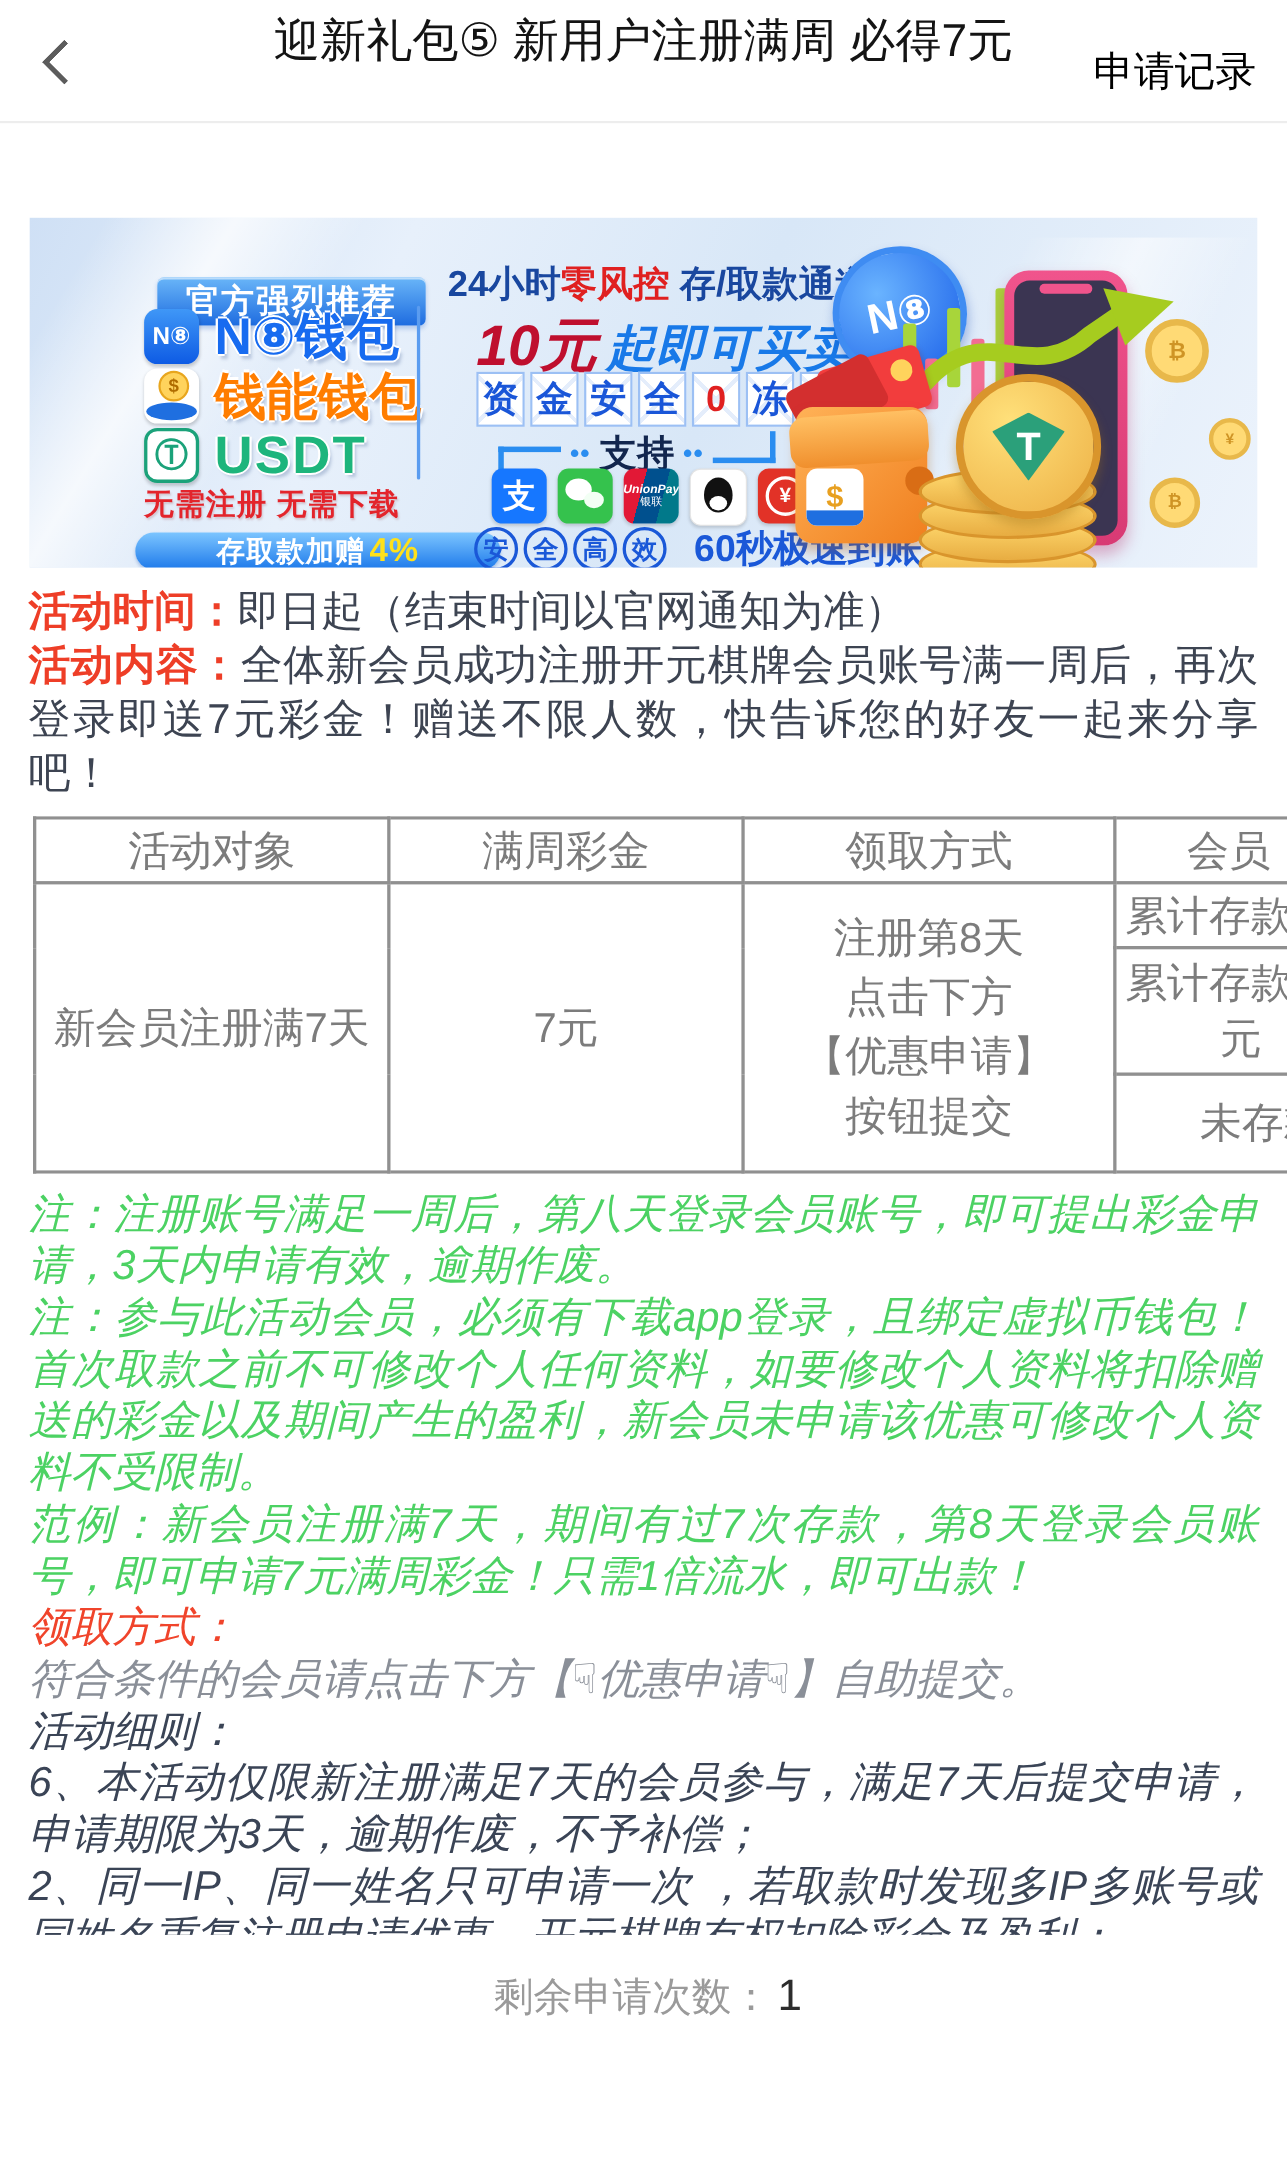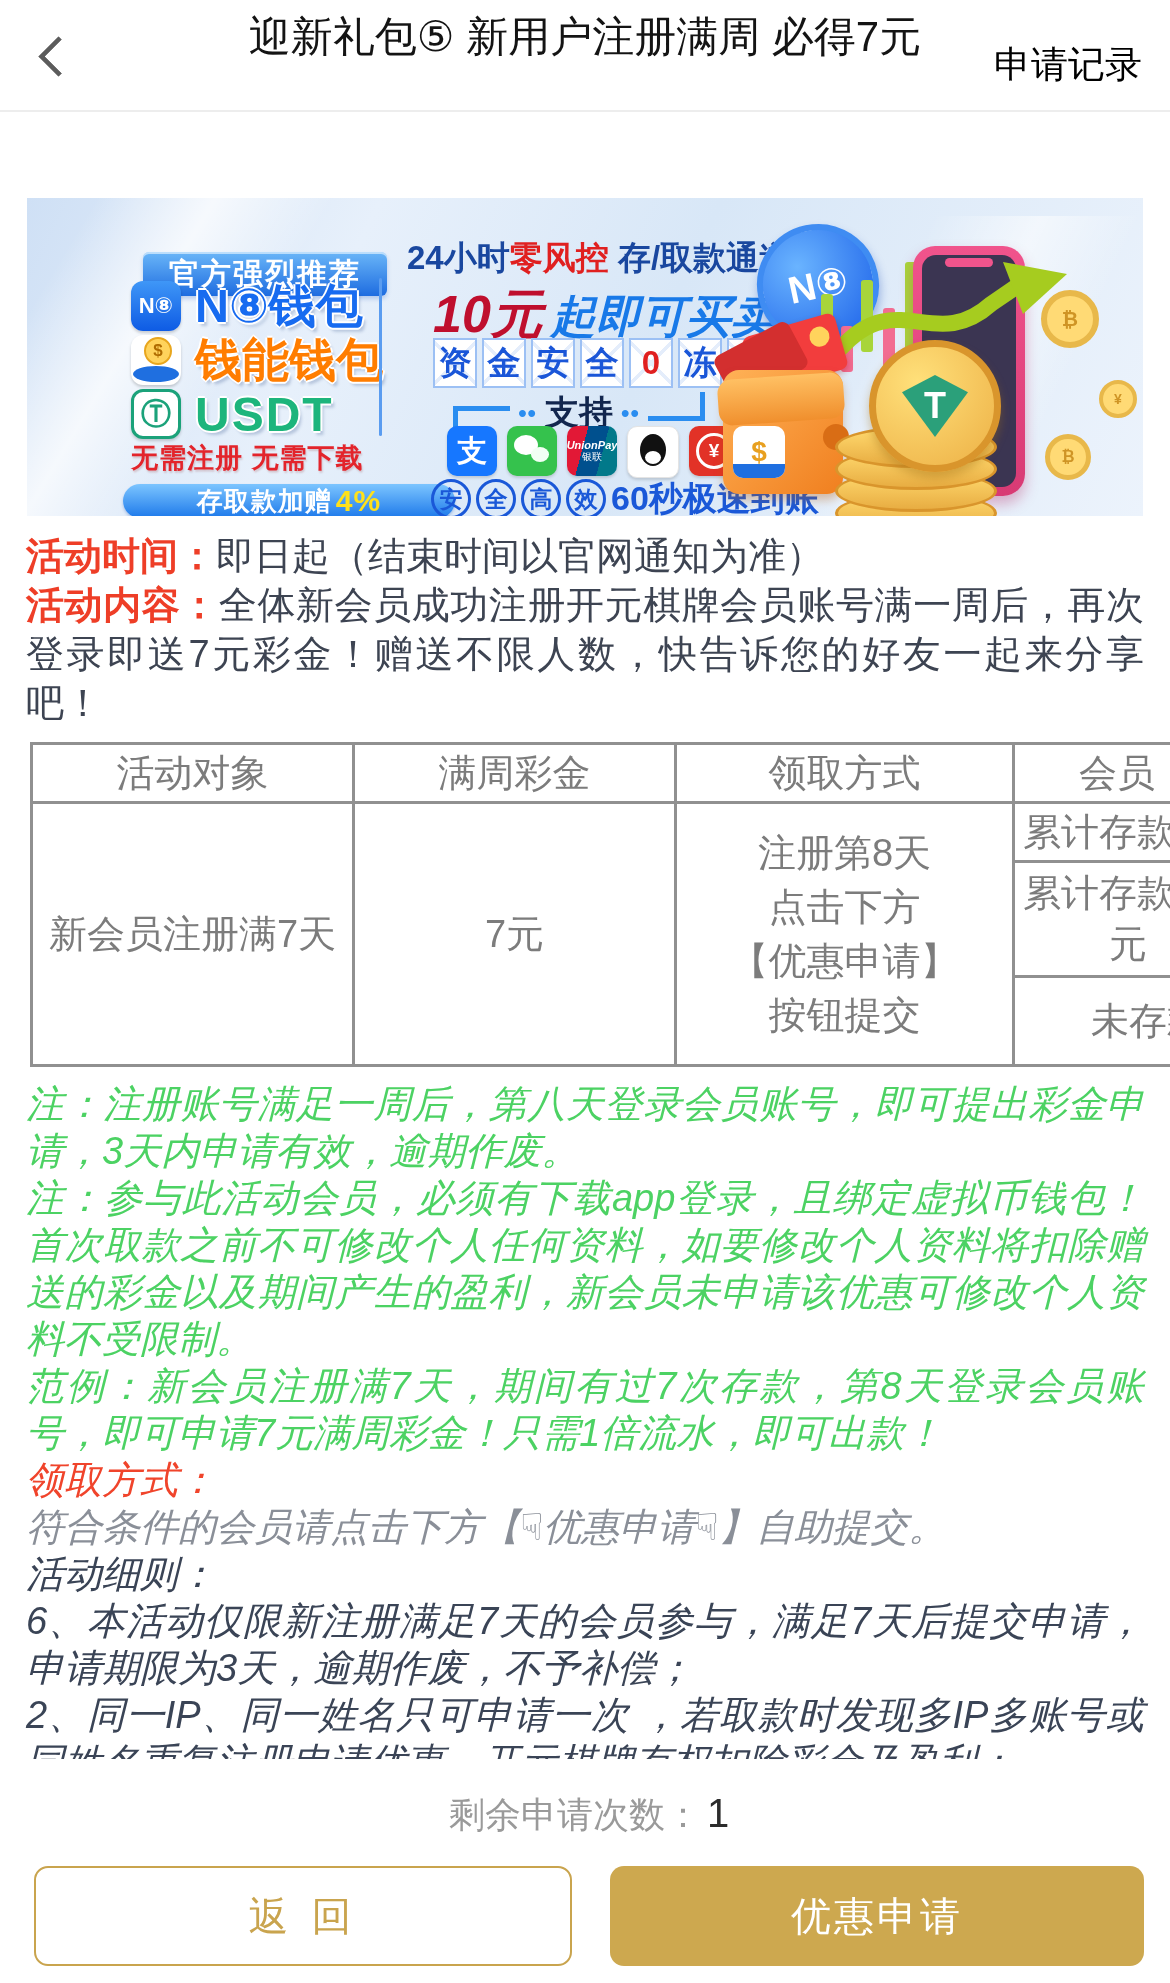--- a/index.html
+++ b/index.html
@@ -95,21 +95,21 @@
   .pay-up2{font-size:10px;}
   .pay-qq{background:#fff;border:1px solid #e4e4e4;}
   .pay-qq::before{content:"";position:absolute;left:12px;top:7px;width:26px;height:32px;border-radius:50%;background:#111;}
   .pay-qq::after{content:"";position:absolute;left:17px;top:24px;width:16px;height:13px;border-radius:50%;background:#fff;}
   .pay-bank{background:#e23227;}
   .pay-bank span{width:30px;height:30px;border:3px solid #fff;border-radius:50%;color:#fff;font-size:19px;font-weight:900;
     display:flex;align-items:center;justify-content:center;}
   .speedline{position:absolute;left:404px;top:278px;display:flex;align-items:center;gap:5px;white-space:nowrap;}
   .circ{width:34px;height:34px;border:3px solid #1a58d8;border-radius:50%;color:#1a58d8;
     font-size:23px;font-weight:900;display:flex;align-items:center;justify-content:center;flex:none;}
-  .speed-rest{font-size:34px;font-weight:900;color:#1a58d8;margin-left:0;}
+  .speed-rest{font-size:34px;font-weight:900;color:#1a58d8;margin-left:20px;}
 
   
   .gfx{position:absolute;left:690px;top:0;width:426px;height:318px;}
   .g-nbcoin{position:absolute;left:40px;top:26px;width:110px;height:110px;border-radius:50%;
     background:radial-gradient(circle at 35% 30%,#6ab4ff,#1a5fe8);border:6px solid #3f8cf2;
     color:#fff;font-size:38px;font-weight:900;display:flex;align-items:center;justify-content:center;
     transform:rotate(-12deg);box-shadow:0 6px 10px rgba(20,70,180,.35);}
   .candle{position:absolute;width:12px;border-radius:3px;}
   .candle::before{content:"";position:absolute;left:5px;top:-14px;width:3px;height:calc(100% + 28px);background:inherit;z-index:-1;}
   .cg{background:#a8d53a;} .cp{background:#f26d92;}
@@ -348,17 +348,13 @@
     <p class="n-dark">6、本活动仅限新注册满足7天的会员参与，满足7天后提交申请，申请期限为3天，逾期作废，不予补偿；</p>
     <p class="n-dark">2、同一IP、同一姓名只可申请一次 ，若取款时发现多IP多账号或同姓名重复注册申请优惠，开元棋牌有权扣除彩金及盈利；</p>
   </div>
 
 </div>
 
 <div class="footer">
   <div class="remain">
     <span>剩余申请次数：</span><b>1</b>
   </div>
-  <div class="btnrow">
-    <button class="btn btn-back">返 回</button>
-    <button class="btn btn-apply">优惠申请</button>
-  </div>
 </div>
 
 </body></html>

